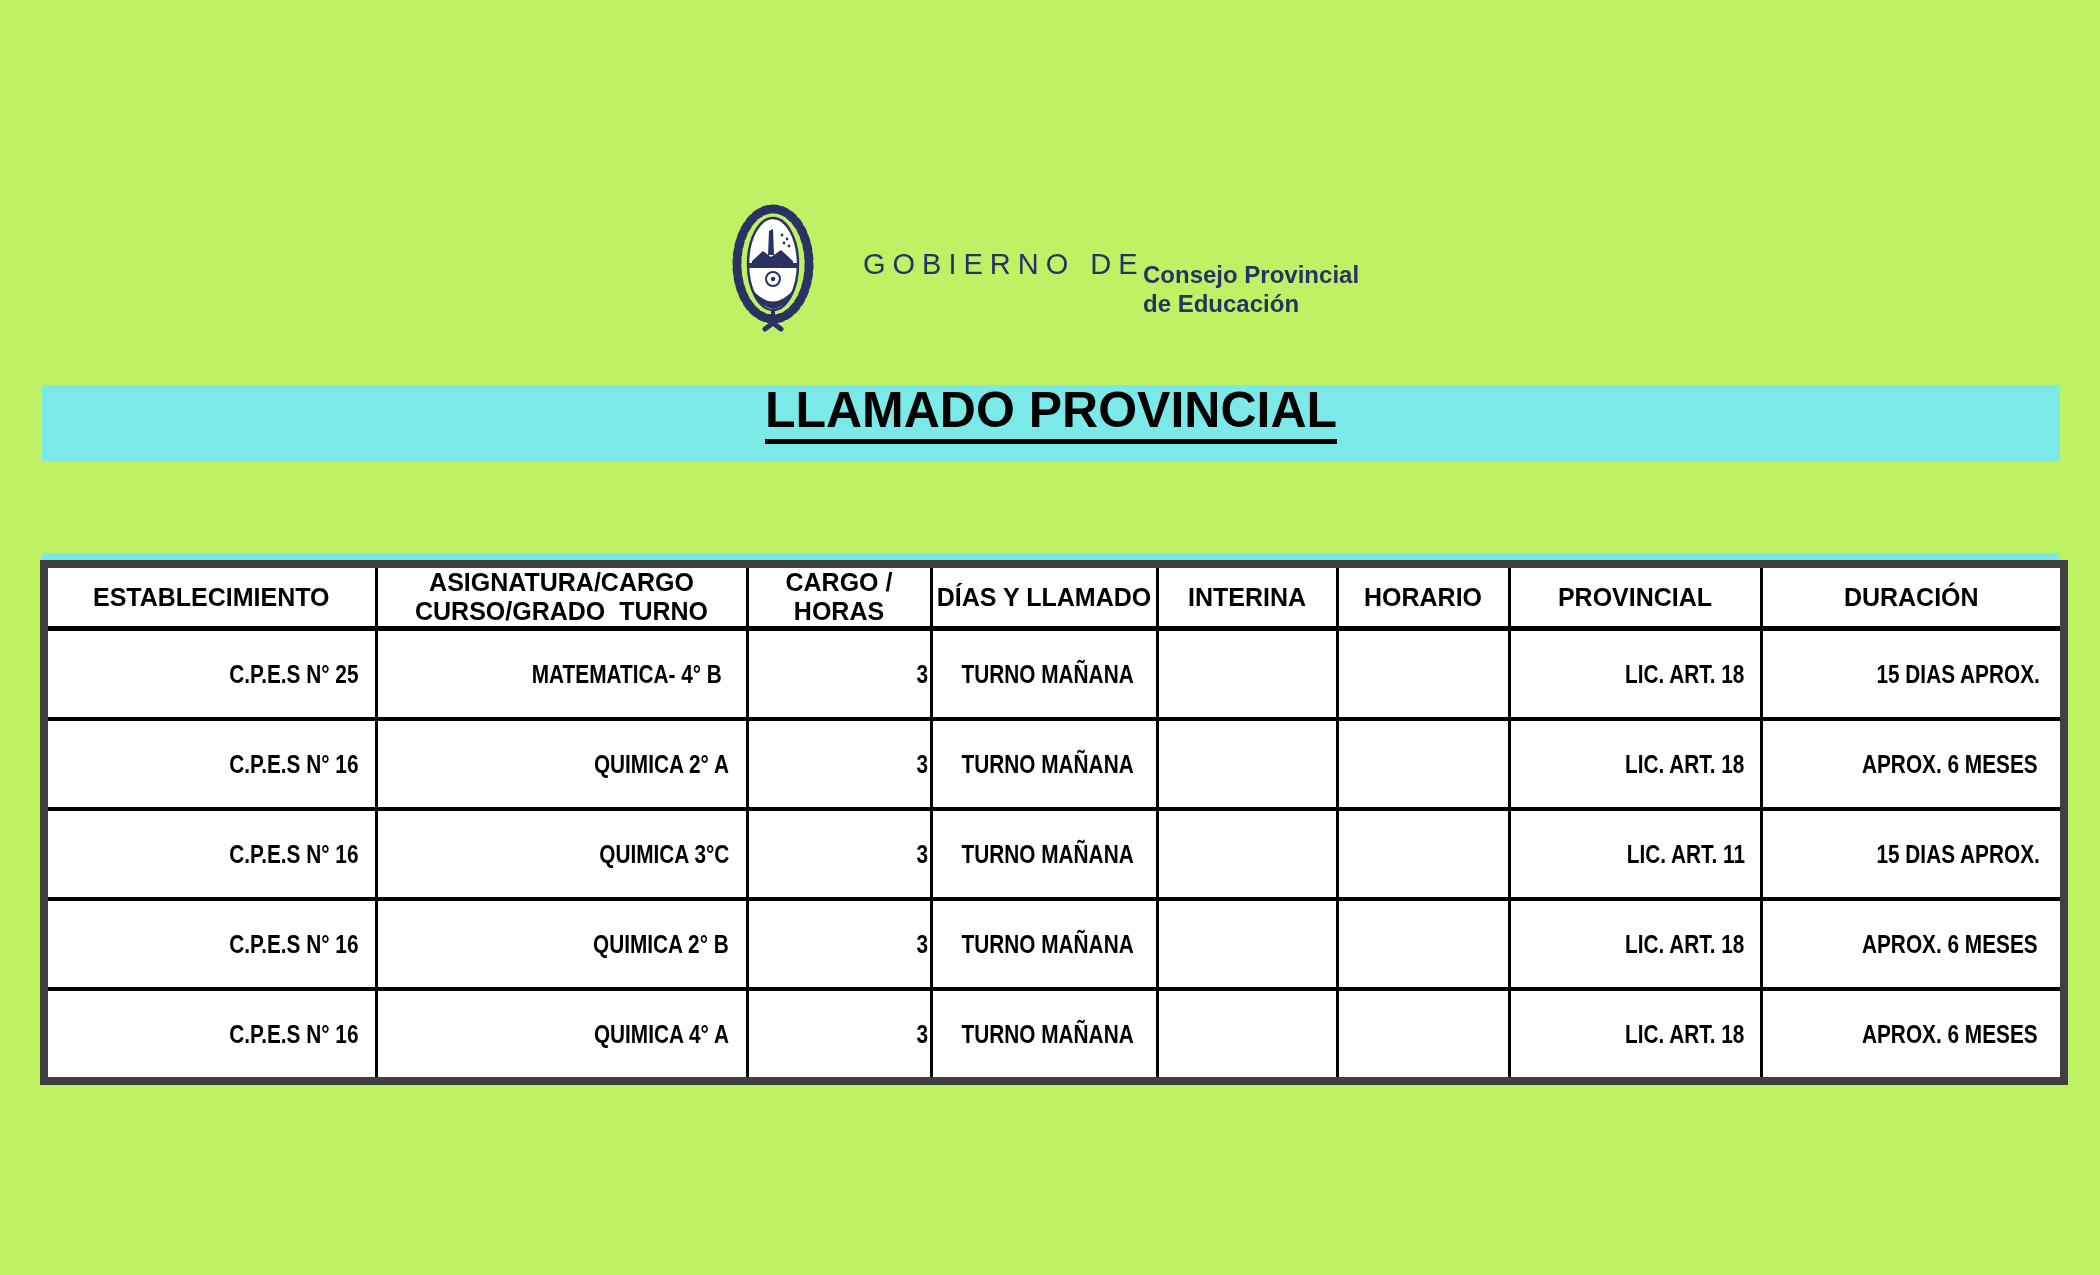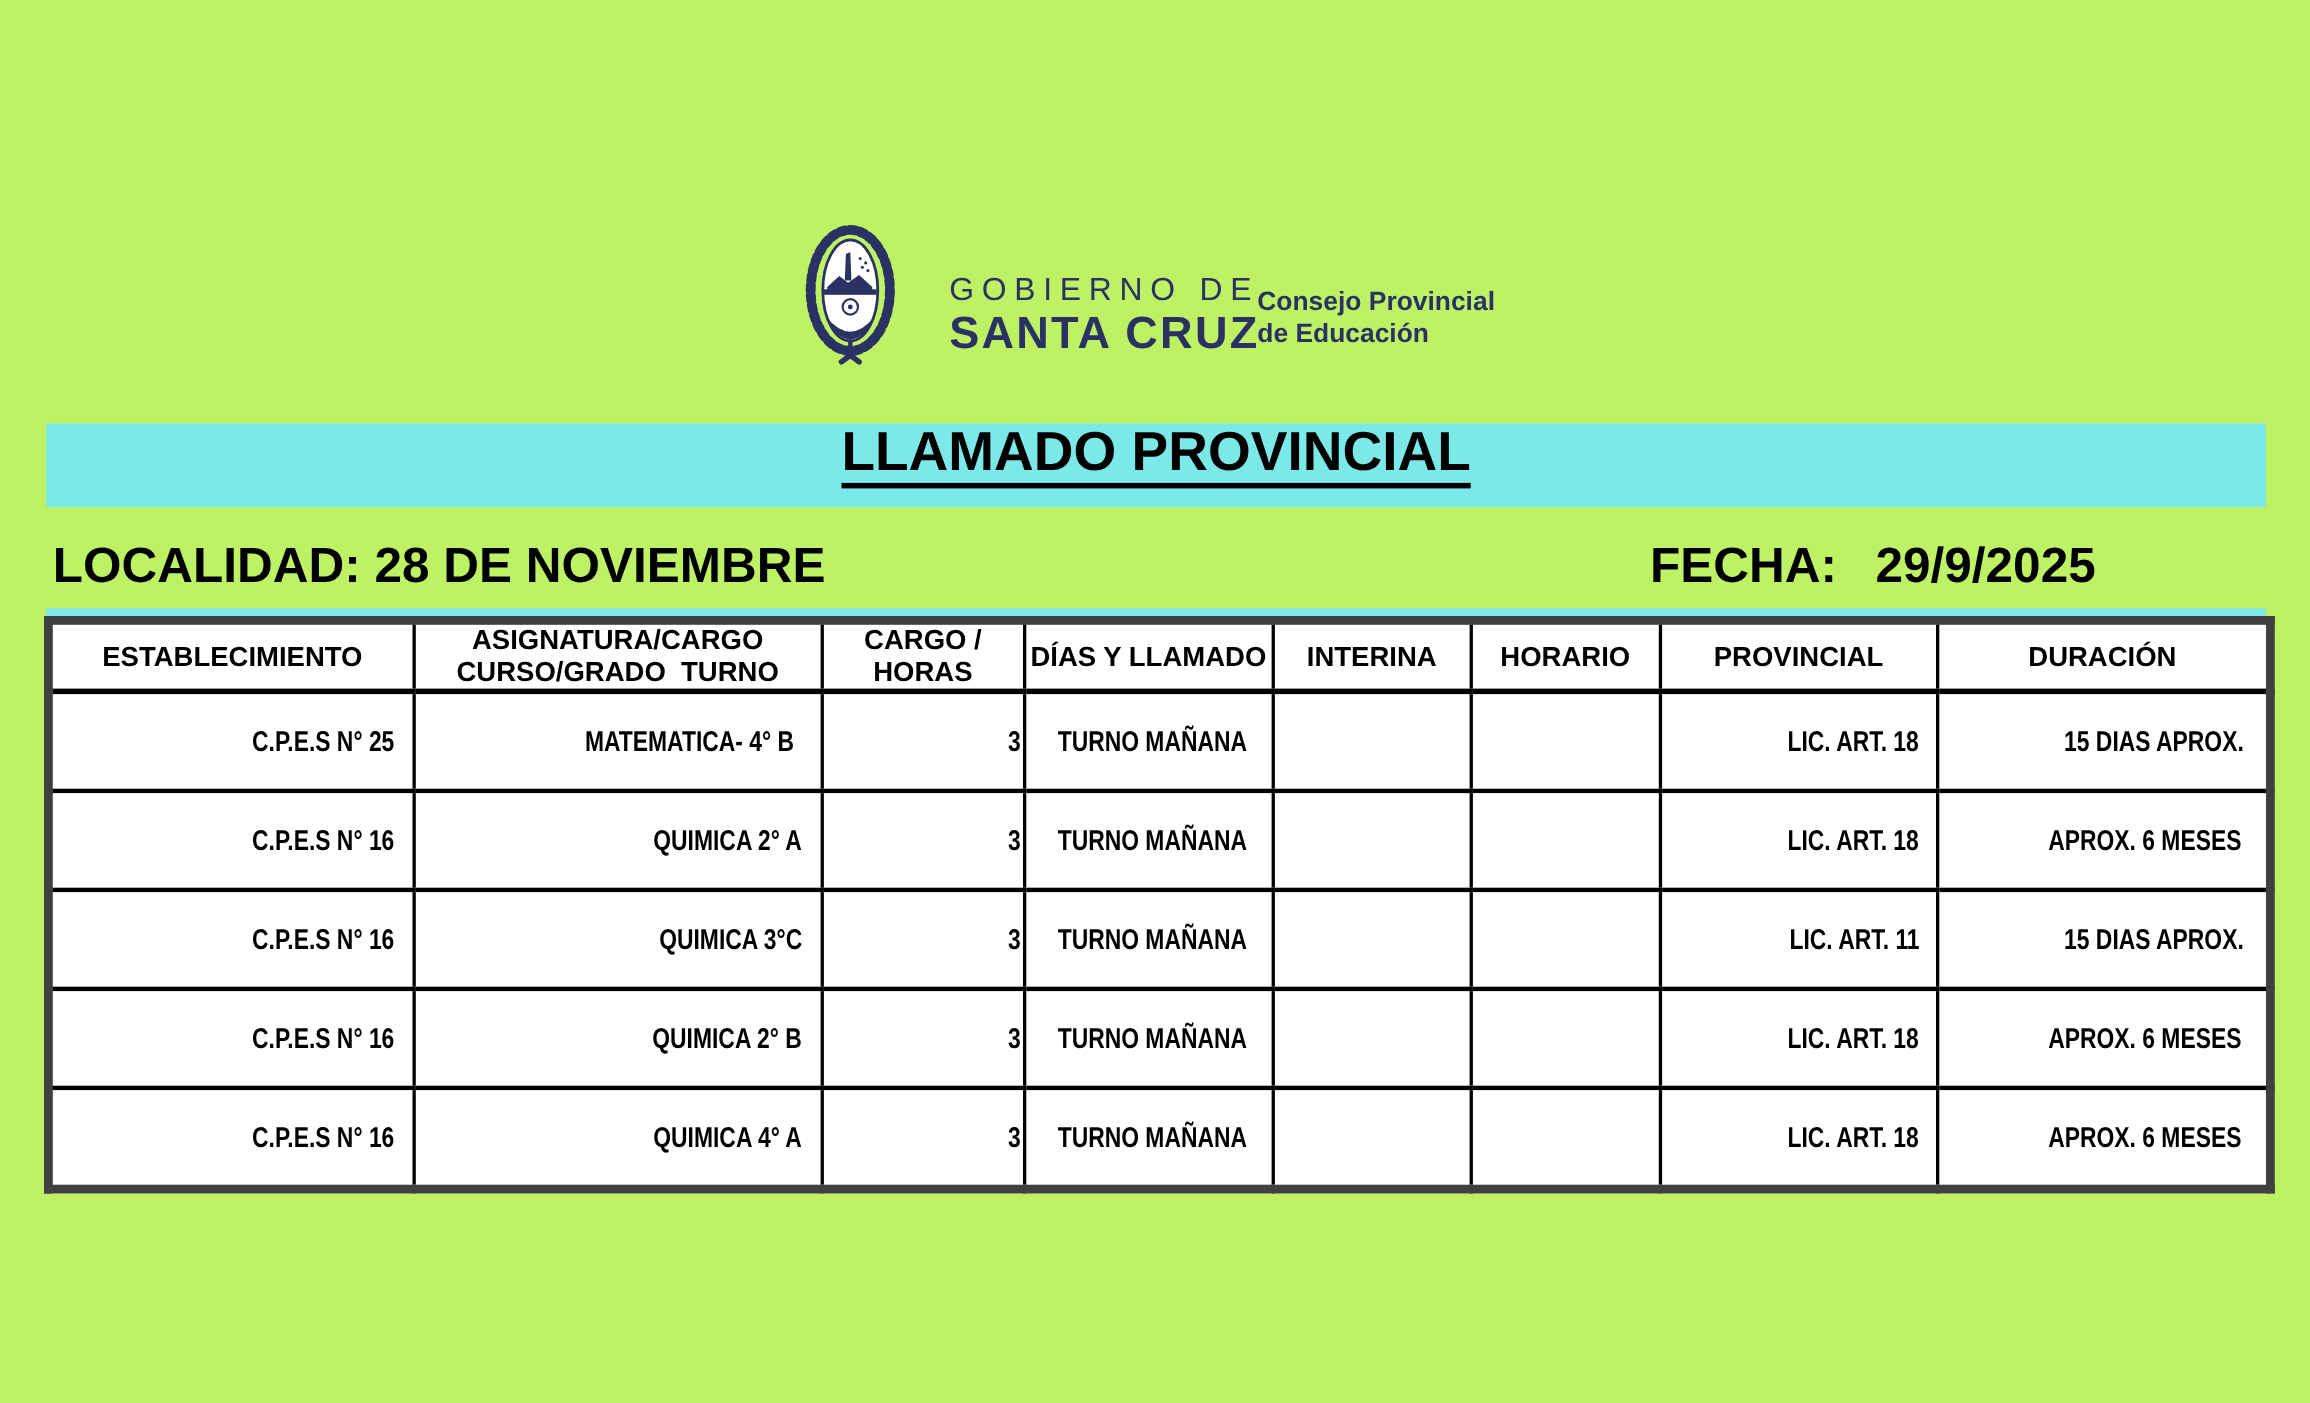--- a/index.html
+++ b/index.html
@@ -64,37 +64,31 @@
       <circle cx="46" cy="76" r="7" fill="none" stroke="#2a3264" stroke-width="2"></circle>
       <circle cx="46" cy="76" r="2.2" fill="#2a3264"></circle>
 
       <path d="M24 85 Q46 112 68 85 Q62 103 46 106 Q30 103 24 85 Z" fill="#2a3264"></path>
 
       <path d="M38 114 L54 126 M54 114 L38 126" stroke="#2a3264" stroke-width="5" stroke-linecap="round"></path>
       <path d="M46 108 L46 122" stroke="#2a3264" stroke-width="4"></path>
     </svg>
     <div class="gob">
       <div class="gob-line1">GOBIERNO DE</div>
-      <div class="gob-line2">SANTA CRUZ</div>
     </div>
     <div class="consejo">
       <div>Consejo Provincial</div>
       <div>de Educación</div>
     </div>
   </div>
 
   <div class="banner">
     <span class="banner-title">LLAMADO PROVINCIAL</span>
   </div>
 
-  <div class="infoline">
-    <span class="localidad">LOCALIDAD: 28 DE NOVIEMBRE</span>
-    <span class="fecha-label">FECHA:</span>
-    <span class="fecha-value">29/9/2025</span>
-  </div>
 
   <div class="thinbar"></div>
 
   <table class="calls">
     <colgroup>
       <col style="width:332px">
         <col style="width:371px">
         <col style="width:184px">
         <col style="width:226px">
       <col style="width:180px">

